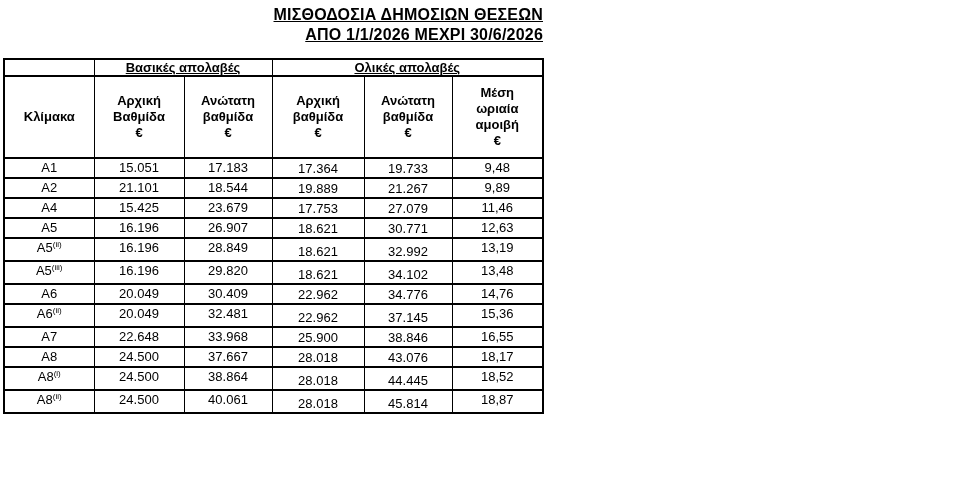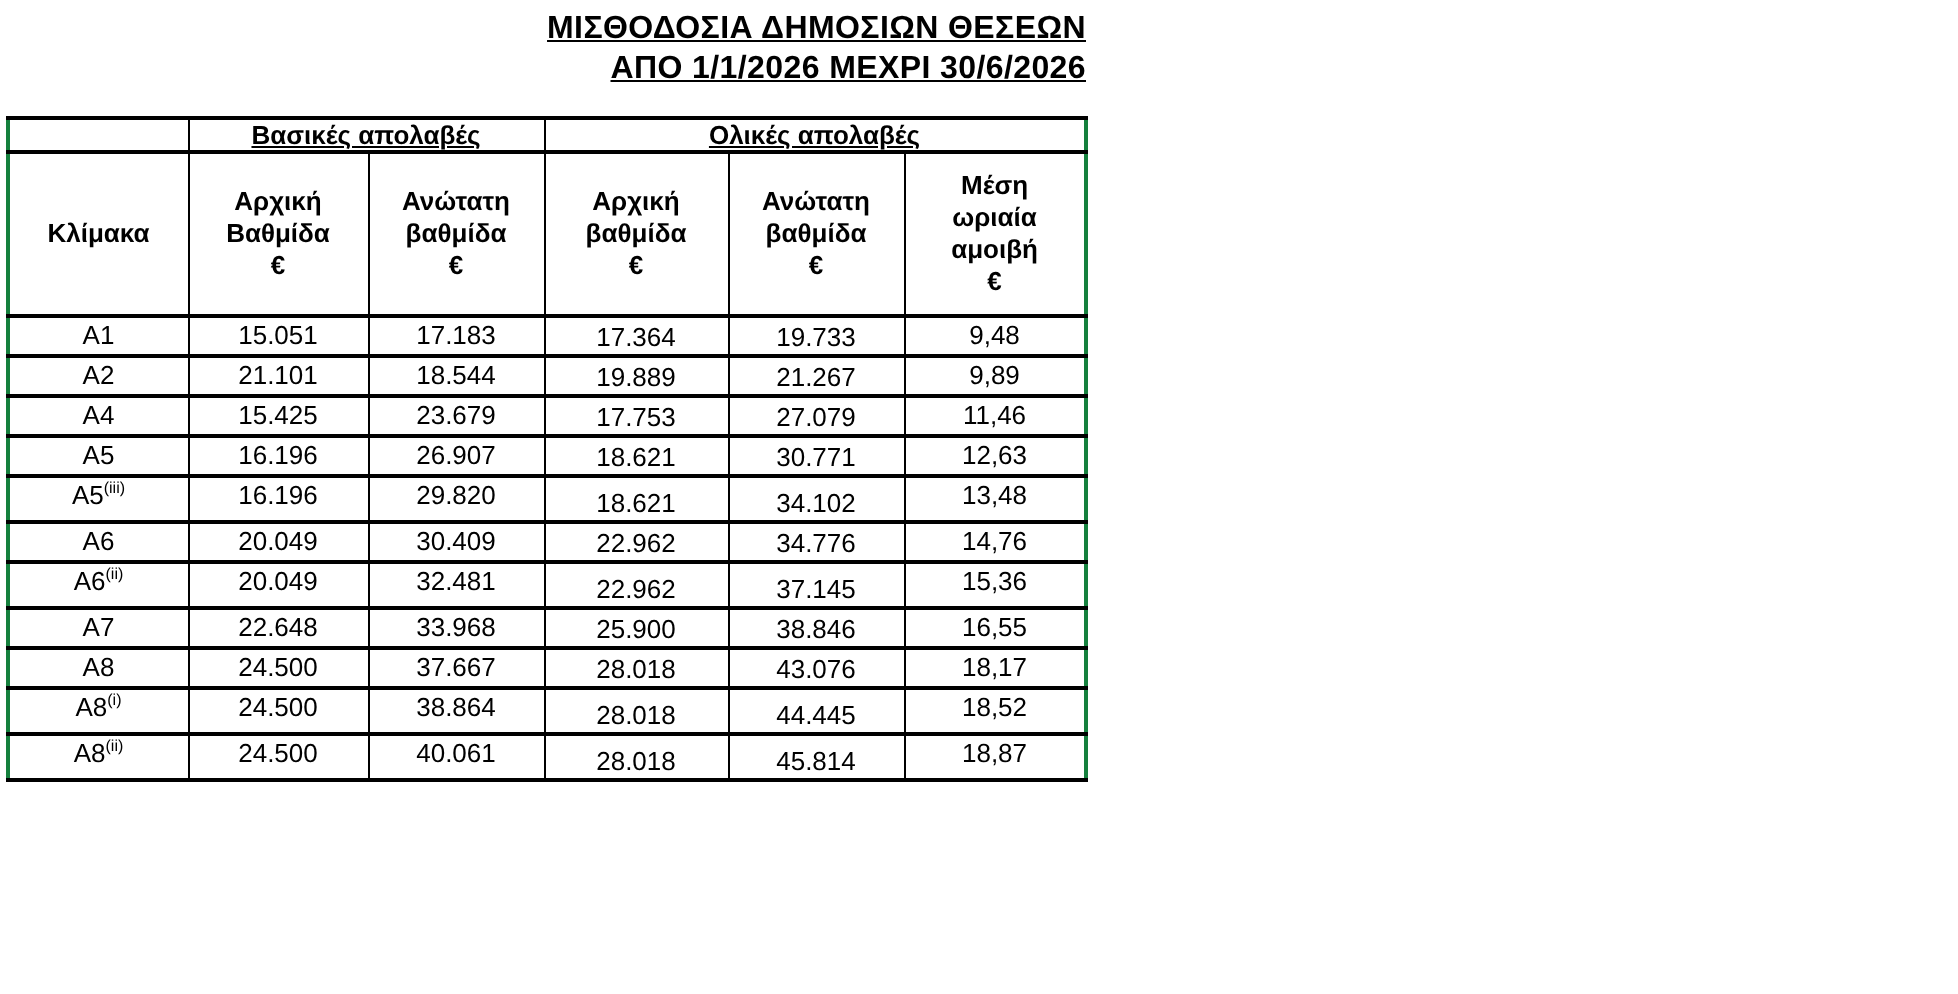--- a/index.html
+++ b/index.html
@@ -28,21 +28,21 @@
     letter-spacing: 0.2px;
   }
   .title-block .title-line {
     text-decoration: underline;
   }
   table.salary {
     margin: 13px 0 0 3px;
     width: 540px;
     table-layout: fixed;
     border-collapse: collapse;
-    border: 2px solid #15803d;
+    border: 2px solid #000000;
   }
   .salary th, .salary td {
     border-left: 1px solid #000;
     border-right: 1px solid #000;
     border-top: 2px solid #000;
     border-bottom: 2px solid #000;
     padding: 0;
     text-align: center;
     overflow: hidden;
   }
@@ -152,20 +152,28 @@
         </tr>
         <tr>
           <td class="va-top">Α5</td>
           <td class="va-top">16.196</td>
           <td class="va-top">26.907</td>
           <td class="va-bottom">18.621</td>
           <td class="va-bottom">30.771</td>
           <td class="va-top">12,63</td>
         </tr>
         <tr class="tall">
+          <td class="va-top">Α5<sup>(ii)</sup></td>
+          <td class="va-top">16.196</td>
+          <td class="va-top">28.849</td>
+          <td class="va-bottom">18.621</td>
+          <td class="va-bottom">32.992</td>
+          <td class="va-top">13,19</td>
+        </tr>
+        <tr class="tall">
           <td class="va-top">Α5<sup>(iii)</sup></td>
           <td class="va-top">16.196</td>
           <td class="va-top">29.820</td>
           <td class="va-bottom">18.621</td>
           <td class="va-bottom">34.102</td>
           <td class="va-top">13,48</td>
         </tr>
         <tr>
           <td class="va-top">Α6</td>
           <td class="va-top">20.049</td>

